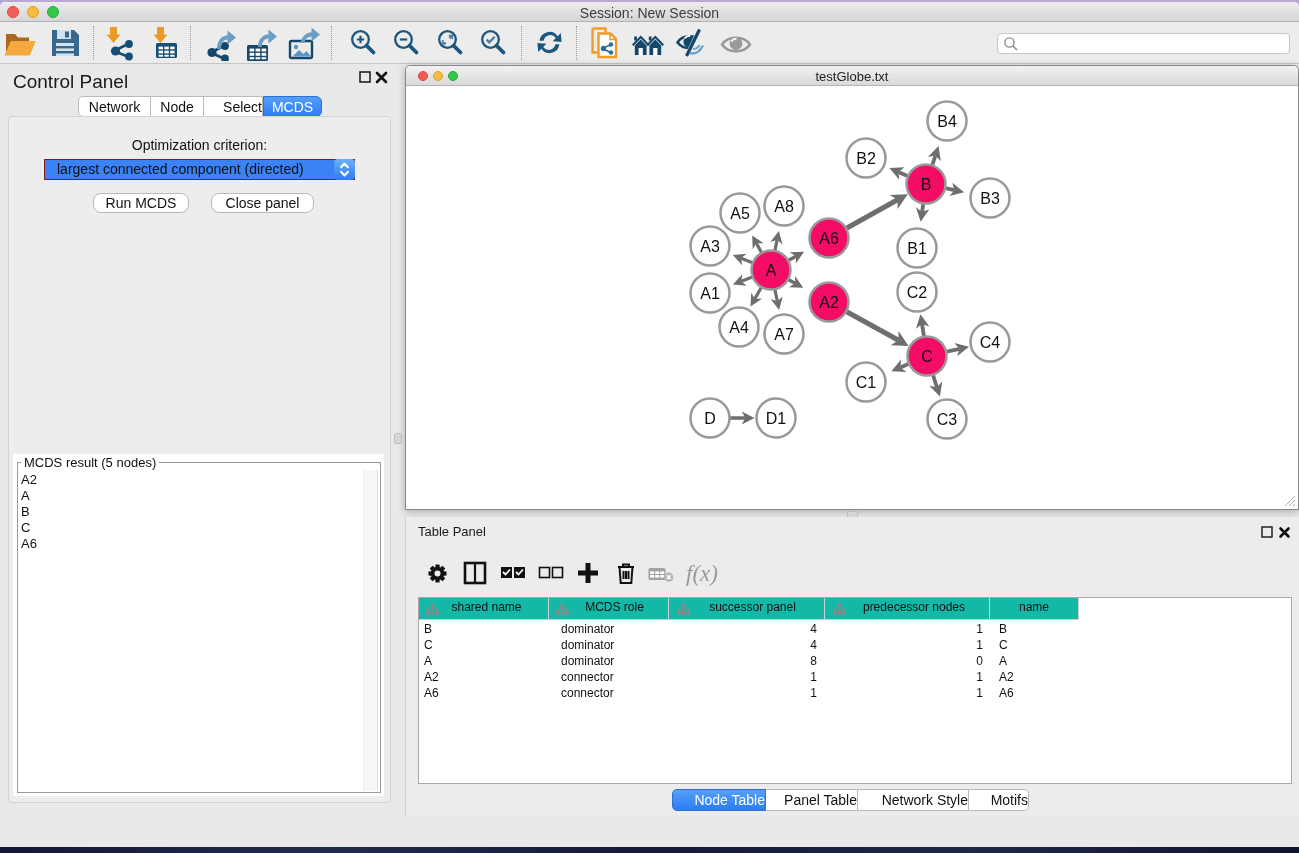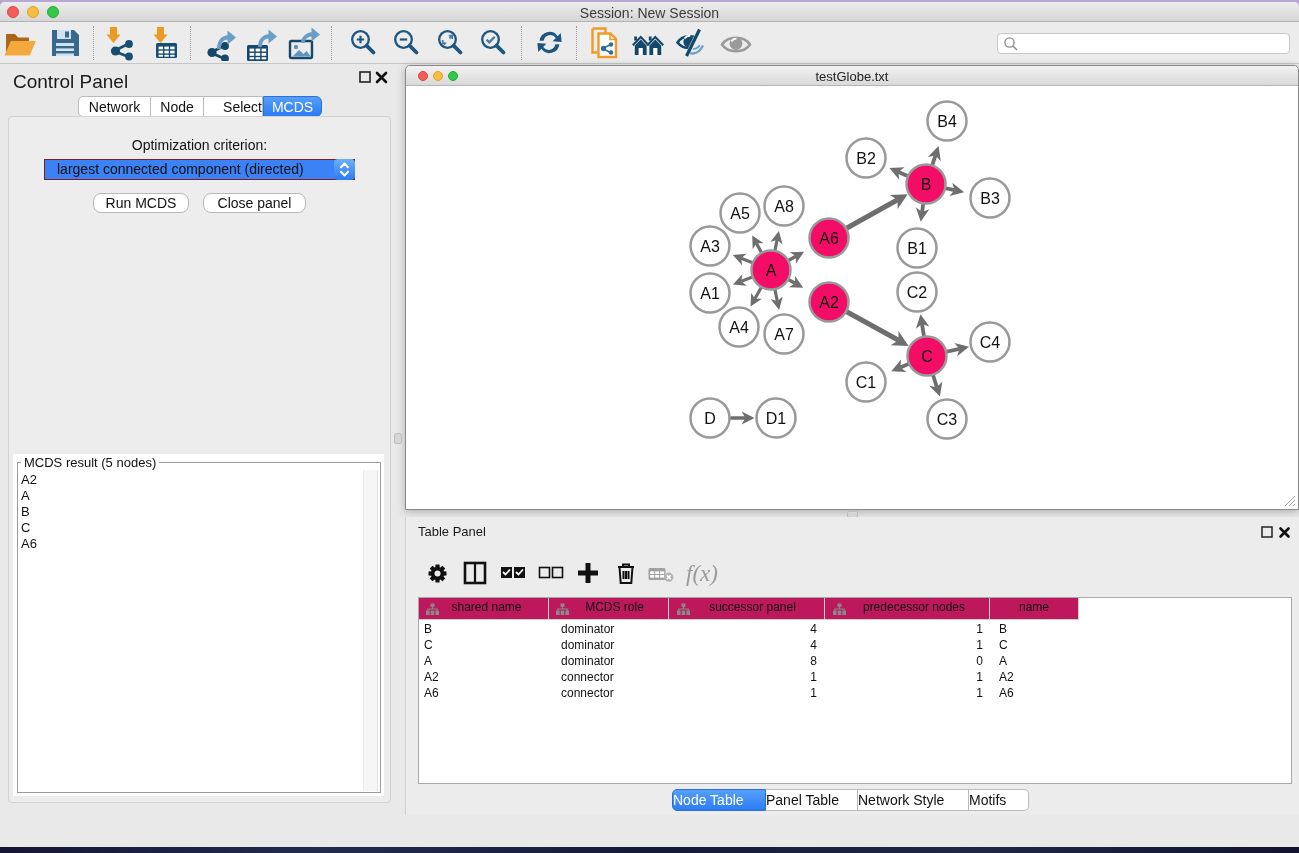--- a/index.html
+++ b/index.html
@@ -31,25 +31,25 @@
 #mcds-scroll { position:absolute; left:363px; top:470px; width:15px; height:321px; background:#f6f6f6; border-left:1px solid #ececec; border-right:1px solid #e2e2e2; }
 
 #netwin { position:absolute; left:405px; top:65px; width:894px; height:445px; background:#fff; border:1px solid #888; border-radius:5px 5px 0 0; box-shadow:0 2px 8px rgba(0,0,0,0.25); }
 #netwin-title { position:absolute; left:0; top:0; width:100%; height:20px; background:linear-gradient(#f2f2f2,#d9d9d9); border-bottom:1px solid #b5b5b5; border-radius:5px 5px 0 0; }
 #netwin-title .tl2 { position:absolute; top:5px; width:10px; height:10px; border-radius:50%; }
 #netwin-name { position:absolute; width:100%; top:3px; text-align:center; font-size:13px; color:#222; }
 
 #tablepanel { position:absolute; left:405px; top:517px; width:894px; height:298px; background:#ececec; border-left:1px solid #d0d0d0; }
 #tp-title { position:absolute; left:12px; top:7px; font-size:13px; color:#1a1a1a; }
 #tp-box { position:absolute; left:12px; top:80px; width:874px; height:187px; background:#fff; border:1px solid #a9a9a9; }
-.th-cell { position:absolute; top:0; height:22px; background:#be185d; border-right:1px solid #cfcfcf; border-bottom:1px solid #cfcfcf; font-size:12px; color:#111; text-align:center; line-height:19px; }
+.th-cell { position:absolute; top:0; height:22px; background:#14b8a6; border-right:1px solid #cfcfcf; border-bottom:1px solid #cfcfcf; font-size:12px; color:#111; text-align:center; line-height:19px; }
 .td { position:absolute; font-size:12px; color:#111; height:16px; line-height:16px; }
 .hicon { position:absolute; top:5px; }
 
-.btab { position:absolute; top:0; height:22px; background:#fff; border:1px solid #bbb; font-size:14px; color:#111; text-align:left; line-height:21px; }
+.btab { position:absolute; top:0; height:22px; background:#fff; border:1px solid #bbb; font-size:14px; color:#111; text-align:right; line-height:21px; }
 
 #statusbar { position:absolute; left:0; top:815px; width:1299px; height:32px; background:#ececec; border-top:1px solid #c0c0c0; }
 #memorybtn { position:absolute; right:14px; top:6px; width:67px; height:20px; background:#fff; border:1px solid #bbb; border-radius:4px; font-size:12px; color:#111; text-align:center; line-height:18px; }
 #darkstrip { position:absolute; left:0; top:847px; width:1299px; height:6px; background:linear-gradient(90deg,#131733,#232b4d 25%,#141a36 50%,#1f2745 75%,#10142e); }
 </style>
 </head>
 <body>
 <div id="app">
 <div id="appbg"></div>
 <div id="titlebar">
@@ -332,21 +332,21 @@
 </div>
 <div id="cp-inner">
  <div style="position:absolute;left:0;top:20px;width:381px;text-align:center;font-size:14px;color:#111;">Optimization criterion:</div>
  <div id="cp-select">largest connected component (directed)
    <div id="cp-sel-btn"><svg width="21" height="21" viewBox="0 0 21 21">
             <path d="M7 8.2 l3.5 -3.7 3.5 3.7" fill="none" stroke="#fff" stroke-width="2" stroke-linejoin="round" stroke-linecap="round"></path>
             <path d="M7 12.8 l3.5 3.7 3.5 -3.7" fill="none" stroke="#fff" stroke-width="2" stroke-linejoin="round" stroke-linecap="round"></path>
           </svg></div>
  </div>
  <button class="aqbtn" style="left:84px;top:76px;width:96px;">Run MCDS</button>
- <button class="aqbtn" style="left:194px;top:76px;width:103px;">Close panel</button>
+ <button class="aqbtn" style="left:202px;top:76px;width:103px;">Close panel</button>
  </div>
 <div id="cp-white"></div>
 <div id="mcds-border"></div>
 <div id="mcds-scroll"></div>
 <div id="mcds-legend">MCDS result (5 nodes)</div>
 <div id="mcds-list">A2<br>A<br>B<br>C<br>A6</div>
 <div style="position:absolute;left:394px;top:433px;width:8px;height:11px;background:#d6d6d6;border:1px solid #bdbdbd;border-radius:2px;"></div>
 <div style="position:absolute;left:847px;top:511px;width:11px;height:7px;background:#d6d6d6;border:1px solid #bdbdbd;border-radius:2px;"></div>
 <div id="tablepanel">
  <div id="tp-title">Table Panel</div>

